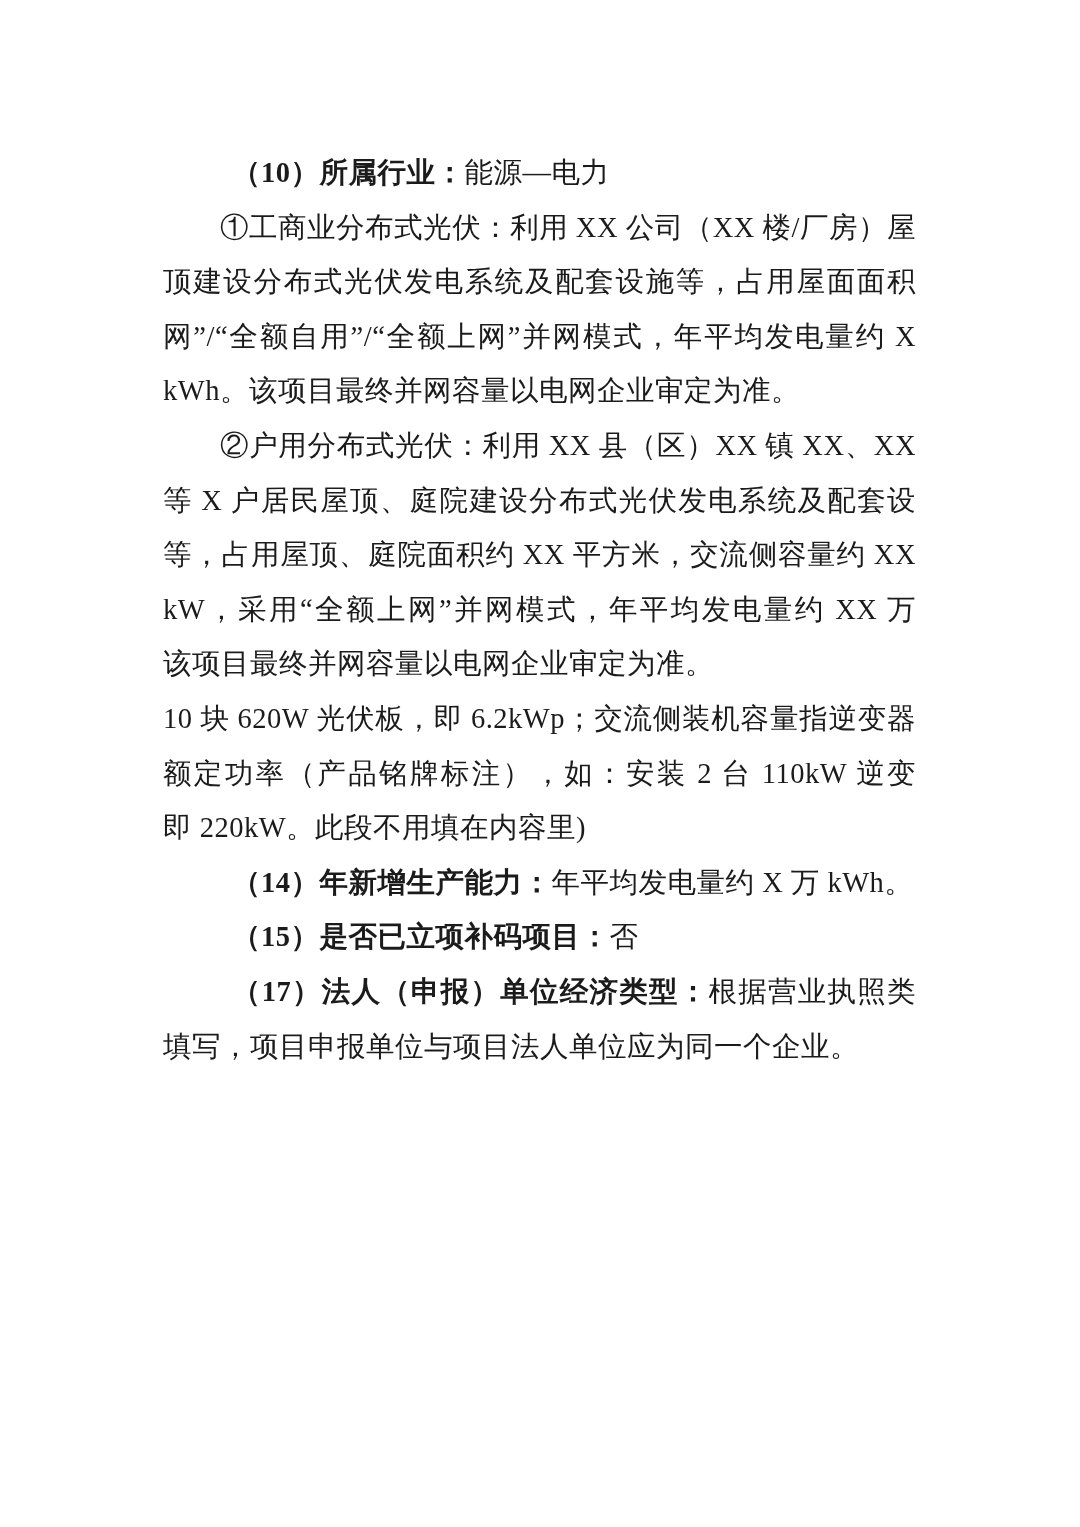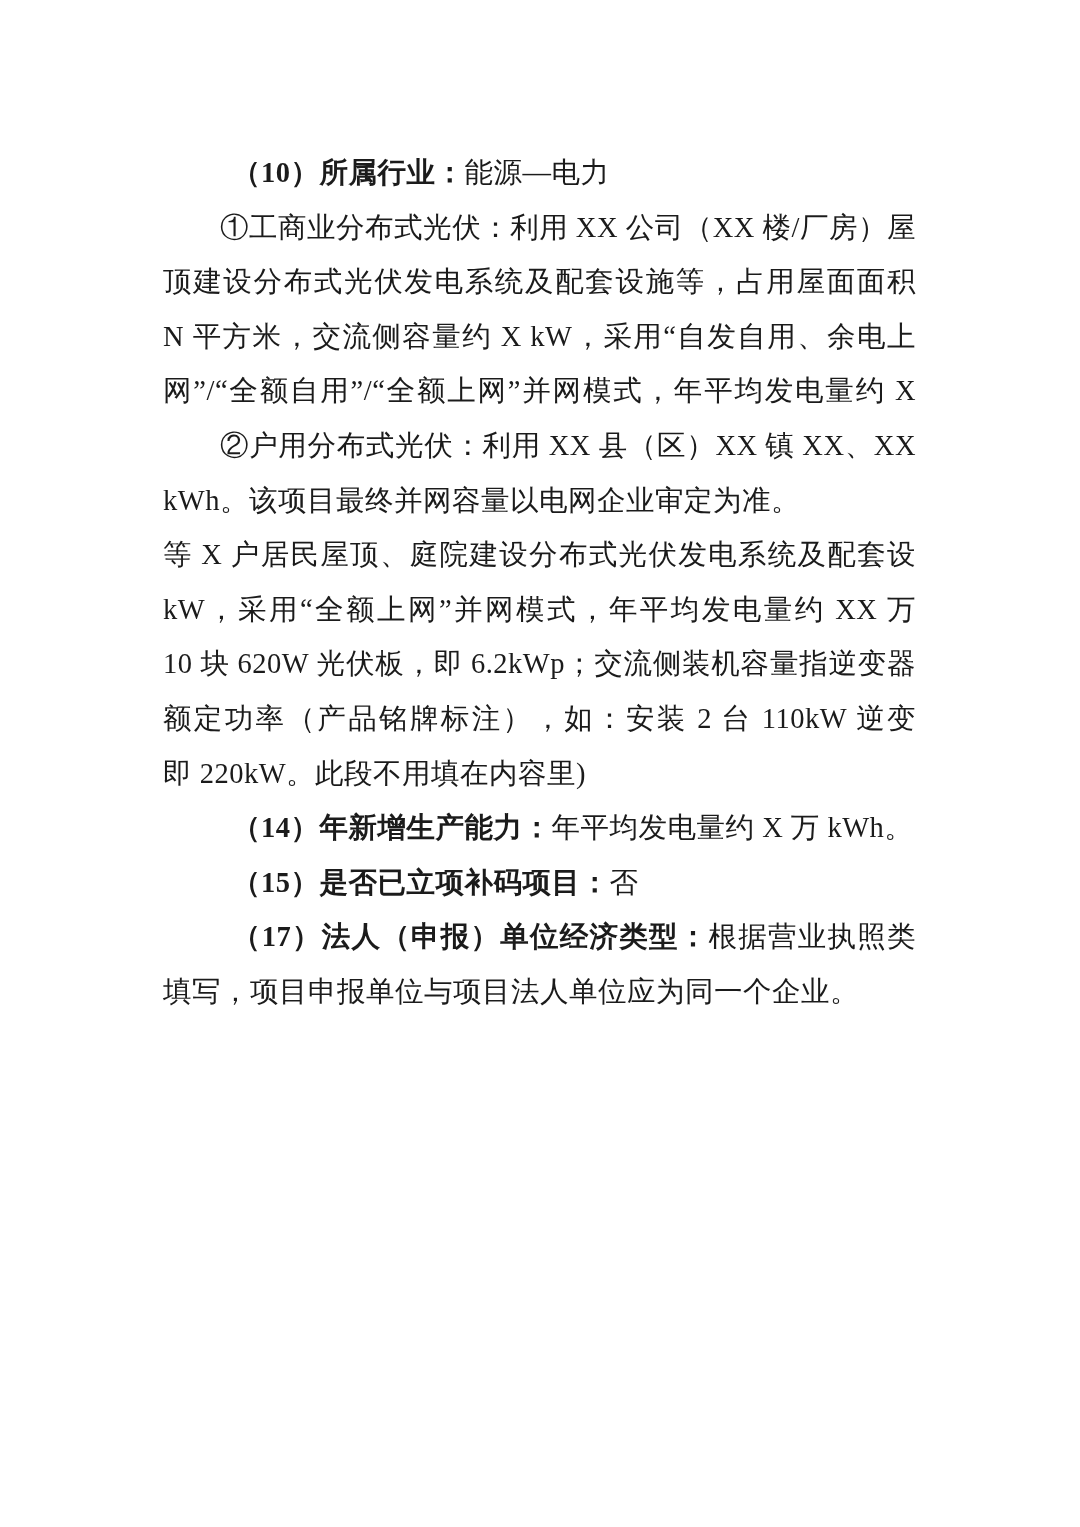--- a/index.html
+++ b/index.html
@@ -45,26 +45,27 @@
 </style>
 </head>
 <body>
 
 <div class="page">
   <div class="content">
 
   <div class="line item"><span class="lbl">（10）所属行业：</span><span>能源—电力</span></div>
       <div class="line para fill"><span class="lbl"></span><span>①工商业分布式光伏：利用 XX 公司（XX 楼/厂房）屋</span></div>
       <div class="line fill"><span class="lbl"></span><span>顶建设分布式光伏发电系统及配套设施等，占用屋面面积约</span></div>
-      <div class="line fill"><span class="lbl"></span><span>N 平方米，交流侧容量约 X kW，采用“自发自用、余电上</span></div>
       <div class="line fill"><span class="lbl"></span><span>网”/“全额自用”/“全额上网”并网模式，年平均发电量约 X 万</span></div>
+      <div class="line "><span class="lbl"></span><span>kWh。该项目最终并网容量以电网企业审定为准。</span></div>
       <div class="line para fill"><span class="lbl"></span><span>②户用分布式光伏：利用 XX 县（区）XX 镇 XX、XX</span></div>
-      <div class="line "><span class="lbl"></span><span>kWh。该项目最终并网容量以电网企业审定为准。</span></div>
       <div class="line fill"><span class="lbl"></span><span>等 X 户居民屋顶、庭院建设分布式光伏发电系统及配套设施</span></div>
+      <div class="line fill"><span class="lbl"></span><span>等，占用屋顶、庭院面积约 XX 平方米，交流侧容量约 XX</span></div>
       <div class="line fill"><span class="lbl"></span><span>kW，采用“全额上网”并网模式，年平均发电量约 XX 万 kWh。</span></div>
+      <div class="line "><span class="lbl"></span><span>该项目最终并网容量以电网企业审定为准。</span></div>
       <div class="line fill"><span class="lbl"></span><span>10 块 620W 光伏板，即 6.2kWp；交流侧装机容量指逆变器</span></div>
       <div class="line fill"><span class="lbl"></span><span>额定功率（产品铭牌标注），如：安装 2 台 110kW 逆变器，</span></div>
       <div class="line "><span class="lbl"></span><span>即 220kW。此段不用填在内容里)</span></div>
       <div class="line item"><span class="lbl">（14）年新增生产能力：</span><span>年平均发电量约 X 万 kWh。</span></div>
       <div class="line item"><span class="lbl">（15）是否已立项补码项目：</span><span>否</span></div>
       <div class="line item fill"><span class="lbl">（17）法人（申报）单位经济类型：</span><span>根据营业执照类型</span></div>
       <div class="line "><span class="lbl"></span><span>填写，项目申报单位与项目法人单位应为同一个企业。</span></div>
     </div>
   <div class="page-number">—11—</div>
 </div>

